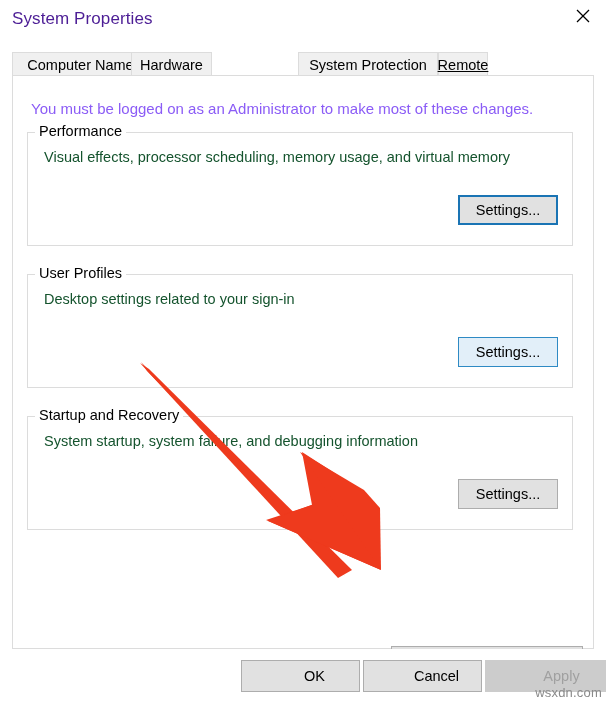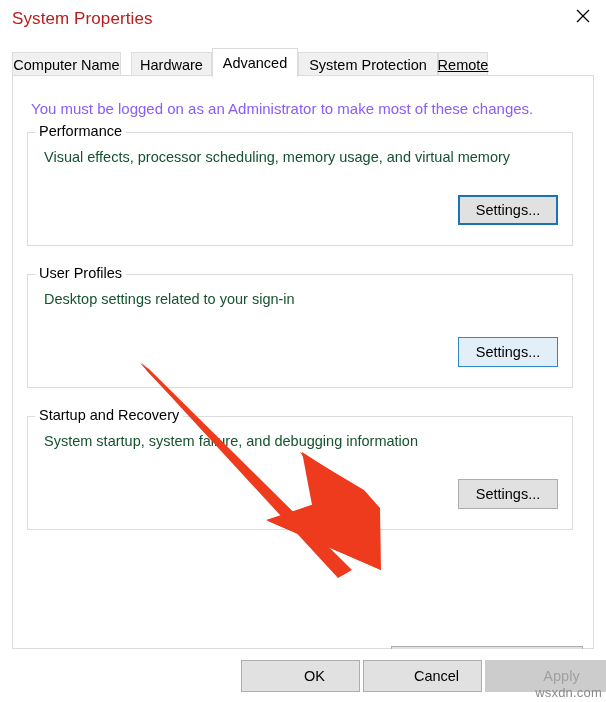--- a/index.html
+++ b/index.html
@@ -24,21 +24,21 @@
   #titlebar {
     position: absolute;
     left: 0; top: 0;
     width: 606px; height: 44px;
     background: #ffffff;
   }
   #title-text {
     position: absolute;
     left: 12px; top: 9px;
     font-size: 17px;
-    color: #b91c1c;
+    color: #4c1d95;
     letter-spacing: 0.1px;
     white-space: nowrap;
     text-align: center;
   }
   #close-button {
     position: absolute;
     right: 0; top: 0;
     width: 46px; height: 32px;
     display: flex;
     align-items: center;
@@ -204,23 +204,22 @@
     <div id="title-text">System Properties</div>
     <div id="close-button">
       <svg width="14" height="14" viewBox="0 0 14 14" aria-hidden="true">
         <line x1="1" y1="1" x2="13" y2="13" stroke="#000000" stroke-width="1.2"></line>
         <line x1="13" y1="1" x2="1" y2="13" stroke="#000000" stroke-width="1.2"></line>
       </svg>
     </div>
   </div>
 
   <div id="tabstrip">
-    <div class="tab" style="left:12px;  width:109px;">Computer Name</div>
+    <div class="tab" style="left:12px;  width:137px;">Computer Name</div>
     <div class="tab" style="left:131px; width:81px;">Hardware</div>
-    <div class="tab selected" style="left:212px; width:86px;">Advanced</div>
     <div class="tab" style="left:298px; width:140px;">System Protection</div>
     <div class="tab" style="left:438px; width:50px;text-decoration:underline;">Remote</div>
   </div>
 
   <div id="content">
 
     <div id="intro-text">You must be logged on as an Administrator to make most of these changes.</div>
 
     <div class="groupbox" style="top:56px; height:114px;padding-left:25px;">
       <div class="group-legend">Performance</div>

